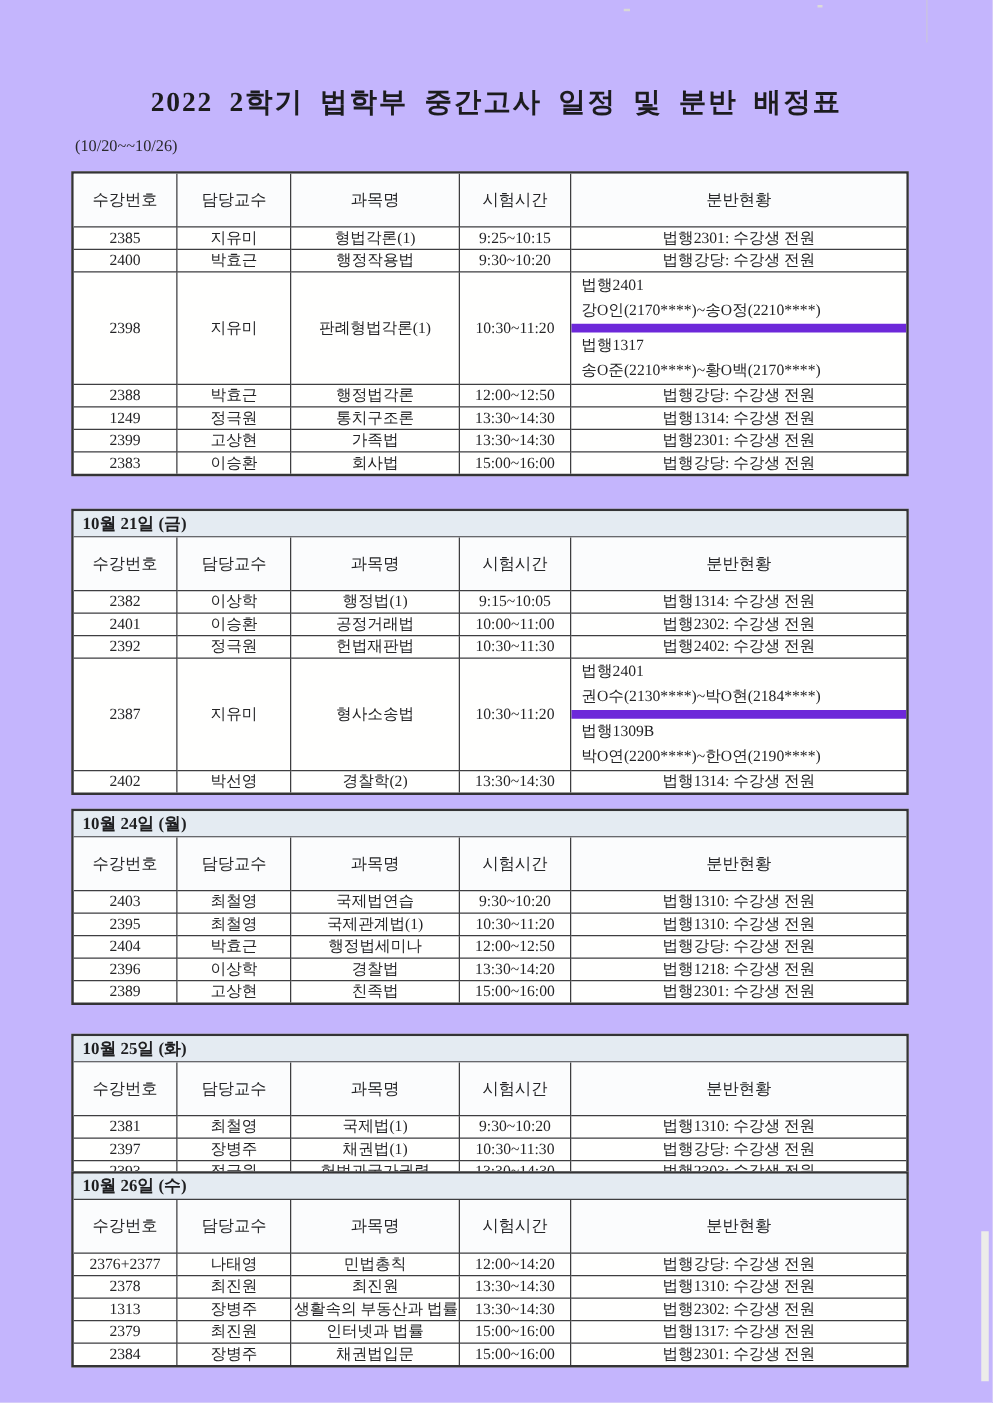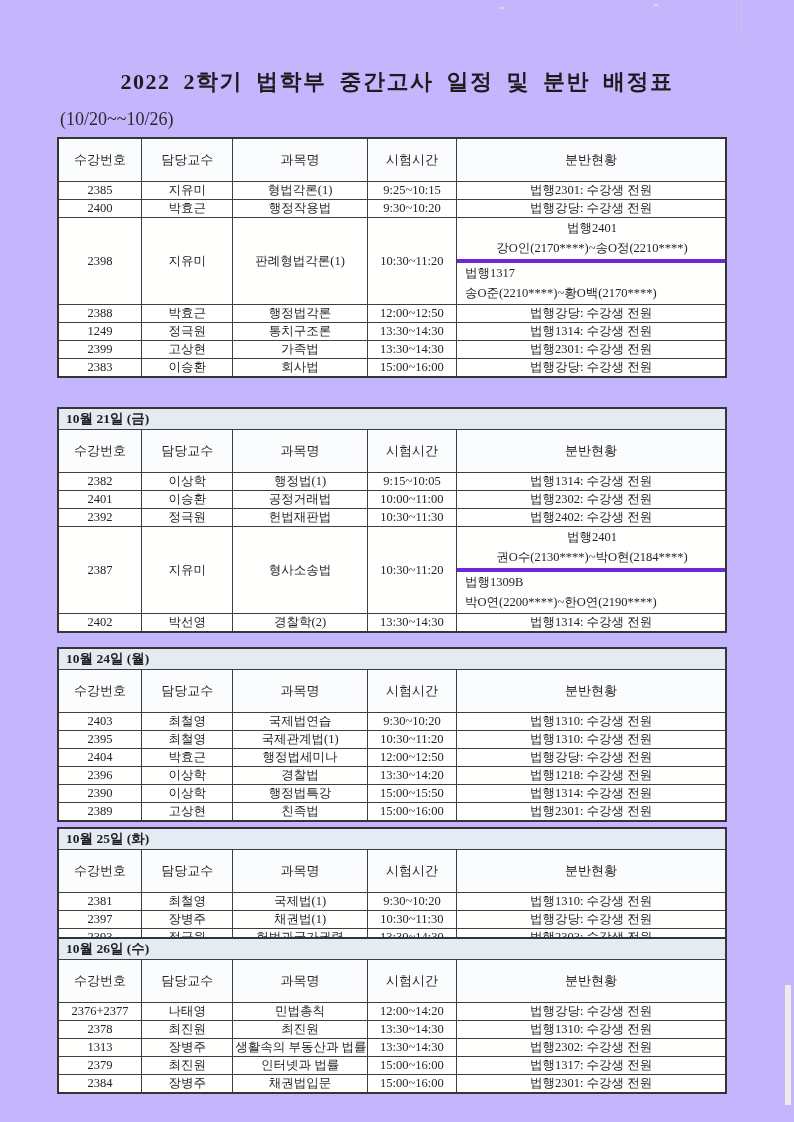--- a/index.html
+++ b/index.html
@@ -13,21 +13,21 @@
     position:relative; width:794px; height:1122px;
     background:#c4b5fd; overflow:hidden;
   }
   .doc-title {
     position:absolute; top:52px; left:0; width:794px;
     text-align:center; font-size:22px; font-weight:700;
     letter-spacing:1.5px; word-spacing:6px; color:#1c1c1e;
   }
   .date-range {
     position:absolute; top:109px; left:60px;
-    font-size:18px; color:#2a2a2c;
+    font-size:13px; color:#2a2a2c;
   }
   .day-table {
     position:absolute; left:57px; width:670px;
     background:#fffffe;
     border:2px solid #343436;
     box-sizing:border-box;
   }
   .date-row {
     height:20px; line-height:20px;
     padding-left:7px;
@@ -48,21 +48,21 @@
     border:1px solid #3e3e40;
     height:17px; padding:0 2px;
     text-align:center; line-height:1.15;
     overflow:hidden; white-space:nowrap;
   }
   table.grid tr > *:first-child { border-left:none; }
   table.grid tr > *:last-child { border-right:none; }
   table.grid tbody tr:last-child td { border-bottom:none; }
   td.status-cell.split { padding:0; }
   .sub-block { text-align:left; padding:0 6px 1px 8px; }
-  .sub-block.with-divider { border-bottom:4px solid #6d28d9;text-align:center; }
+  .sub-block.with-divider { border-bottom:7px solid #6d28d9; }
   .sub-block .line { height:20px; line-height:20.5px; white-space:nowrap; }
   
   .artifact { position:absolute; pointer-events:none; }
   .a-vline { left:741px; top:0; width:1px; height:34px; background:#cccccc; opacity:.65; }
   .a-speck1 { left:499px; top:7px; width:5px; height:2px; background:#d8d8d6; }
   .a-speck2 { left:654px; top:4px; width:4px; height:2px; background:#dcdcda; }
   .a-smudge { left:785px; top:985px; width:6px; height:120px; background:#ecece9; }
 </style>
 </head>
 <body>
@@ -266,27 +266,20 @@
               <td class="status-cell">법행강당: 수강생 전원</td>
             </tr>
             <tr>
               <td>2396</td>
               <td>이상학</td>
               <td>경찰법</td>
               <td>13:30~14:20</td>
               <td class="status-cell">법행1218: 수강생 전원</td>
             </tr>
             <tr>
-              <td>2390</td>
-              <td>이상학</td>
-              <td>행정법특강</td>
-              <td>15:00~15:50</td>
-              <td class="status-cell">법행1314: 수강생 전원</td>
-            </tr>
-            <tr>
               <td>2389</td>
               <td>고상현</td>
               <td>친족법</td>
               <td>15:00~16:00</td>
               <td class="status-cell">법행2301: 수강생 전원</td>
             </tr>
           </tbody>
         </table>
       </section>
       <section class="day-table" style="top: 827px;">

